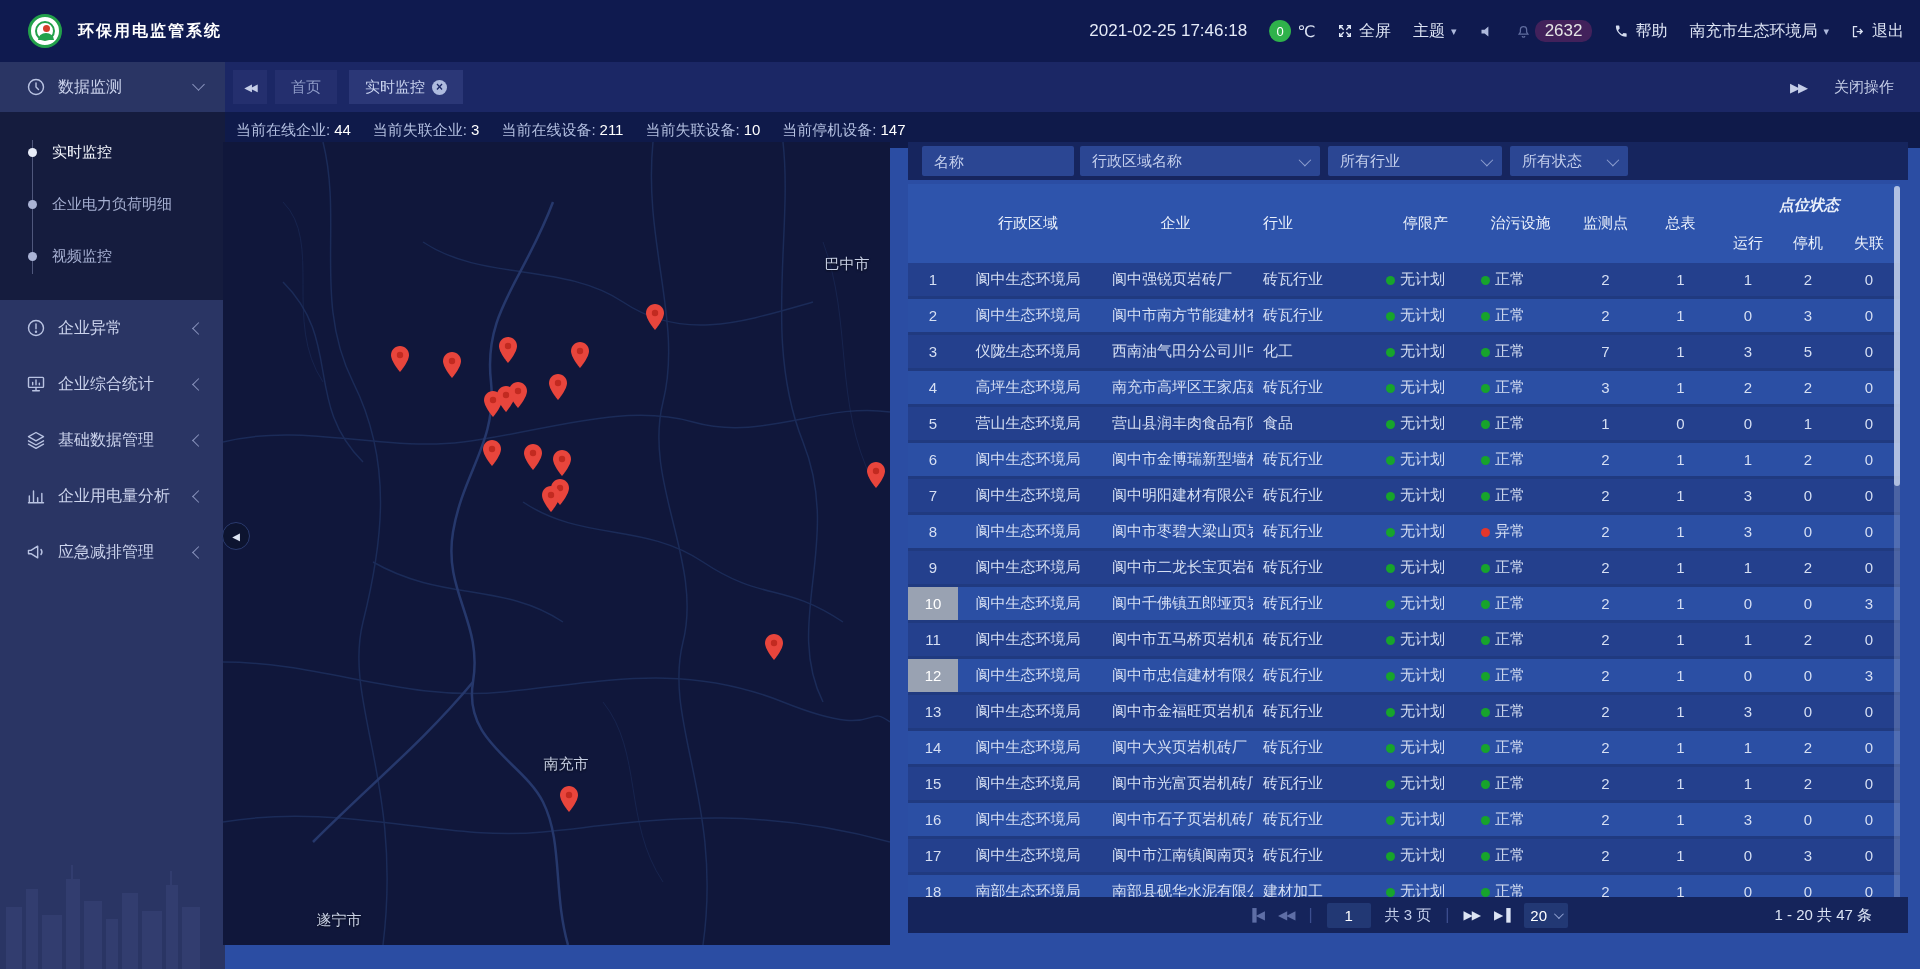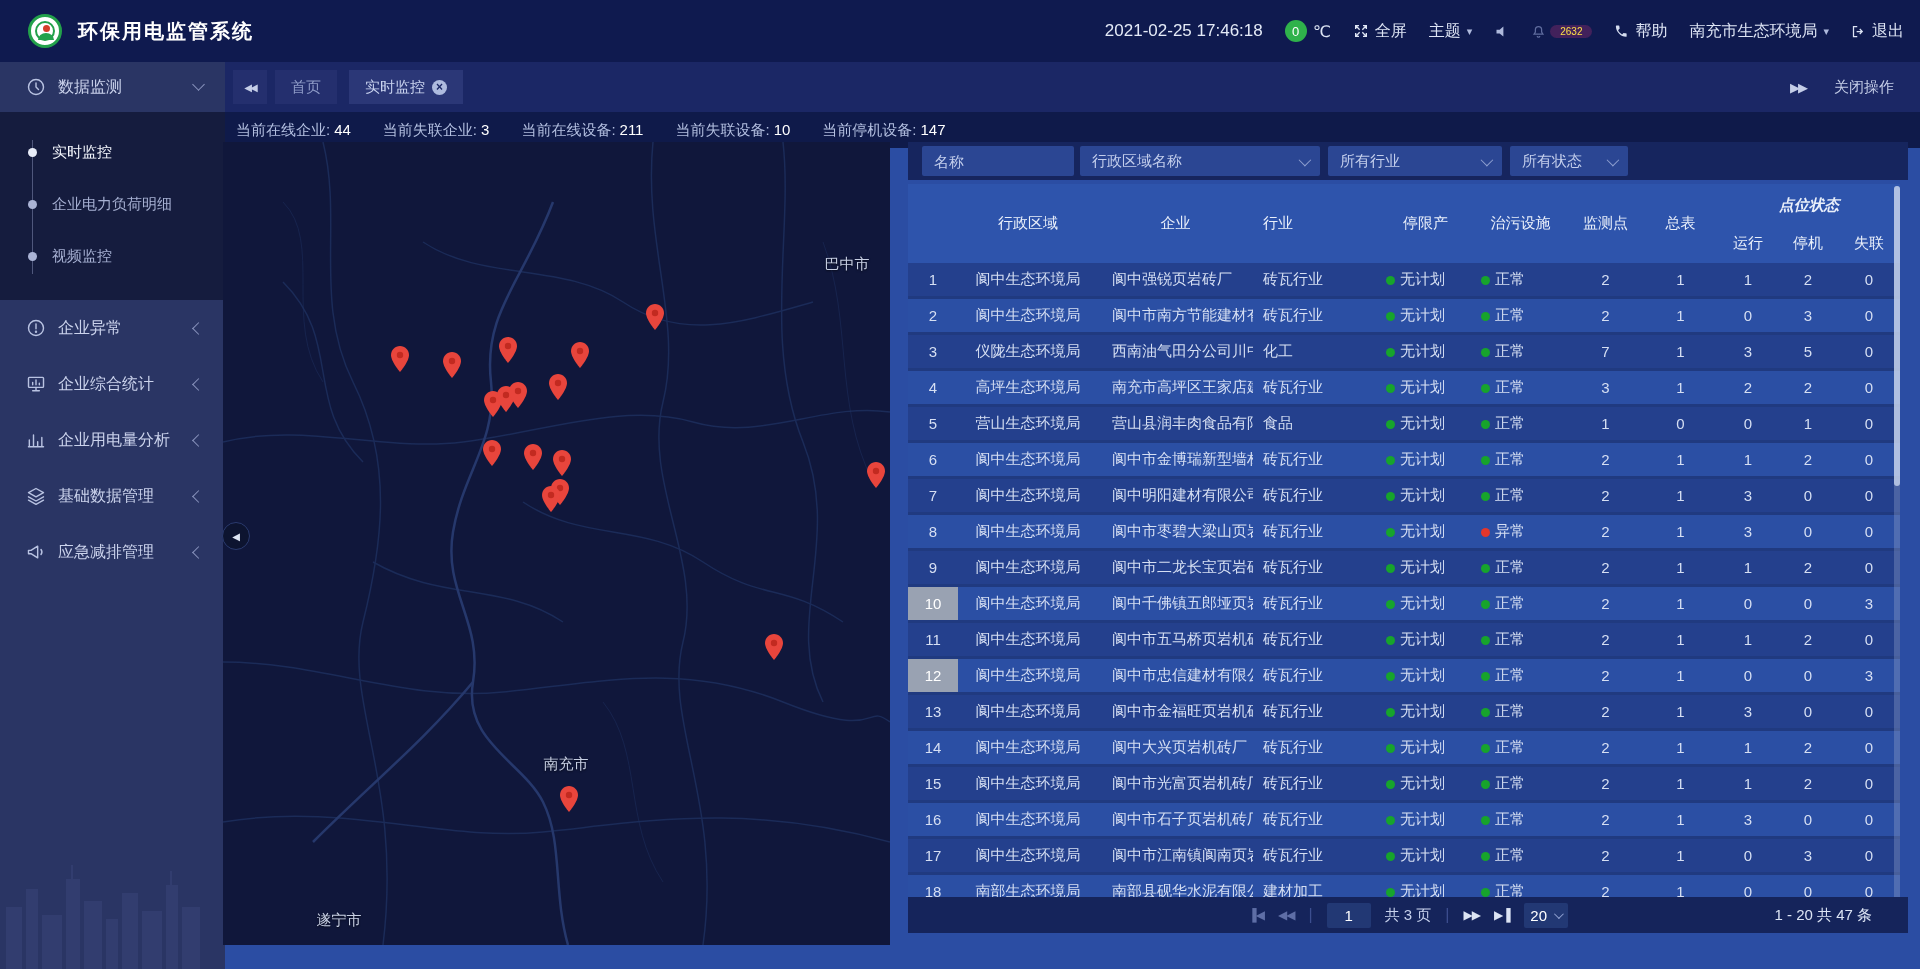--- a/index.html
+++ b/index.html
@@ -6,46 +6,46 @@
   #stage{position:relative;width:1920px;height:969px;overflow:hidden;background:#2b4da3;
          font-family:"Liberation Sans","DejaVu Sans",sans-serif;color:#d7e0f4;}
   
   #app-header{position:absolute;left:0;top:0;width:1920px;height:62px;background:#0f1a4f;}
   .logo{position:absolute;left:28px;top:14px;width:34px;height:34px;border-radius:50%;
         background:#fff;border:3px solid #23a14b;box-sizing:border-box;}
   .logo .inner{position:absolute;left:4px;top:4px;width:20px;height:20px;border-radius:50%;
         border:2px solid #23a14b;box-sizing:border-box;}
   .logo .sun{position:absolute;left:12px;top:8px;width:7px;height:7px;border-radius:50%;background:#d43d2a;}
   .logo .hill{position:absolute;left:7px;top:16px;width:16px;height:7px;border-radius:50% 50% 0 0/100% 100% 0 0;background:#23a14b;}
-  .app-title{position:absolute;left:78px;top:0;line-height:62px;font-size:20px;font-weight:bold;color:#fff;letter-spacing:2px;}
+  .app-title{position:absolute;left:78px;top:0;line-height:62px;font-size:16px;font-weight:bold;color:#fff;letter-spacing:2px;}
   .hdr-right{position:absolute;right:16px;top:0;height:62px;display:flex;align-items:center;gap:22px;}
   .hdr-item{display:flex;align-items:center;gap:6px;font-size:16px;color:#dde4f4;white-space:nowrap;}
   .hdr-time{font-size:17px;color:#e4eaf7;}
   .temp-badge{width:22px;height:22px;border-radius:50%;background:#2fb24b;color:#fff;font-size:13px;
               display:flex;align-items:center;justify-content:center;}
   .caret{font-size:11px;color:#aeb9dc;}
   .bell-pill{display:flex;align-items:center;gap:4px;}
-  .pill{background:rgba(150,45,110,.38);color:#fde047;border-radius:10px;padding:1px 10px;font-size:10px;}
+  .pill{background:rgba(150,45,110,.38);color:#e5e5e5;border-radius:10px;padding:1px 10px;font-size:17px;}
   .hicon{display:inline-flex;align-items:center;}
   
   #tab-bar{position:absolute;left:225px;top:62px;width:1695px;height:50px;background:#1b2765;
            display:flex;align-items:center;padding-left:8px;box-sizing:border-box;gap:8px;}
   .tab-collapse{width:34px;height:34px;background:#242f6e;display:flex;align-items:center;justify-content:center;
                 color:#c5cee8;font-size:10px;letter-spacing:-2px;cursor:pointer;}
   .tab{height:34px;padding:0 16px;background:#242f6e;color:#8e9bc7;font-size:15px;
        display:flex;align-items:center;gap:7px;cursor:pointer;}
   .tab.active{background:#2b3777;color:#c9d3ef;}
   .tab-close{width:15px;height:15px;border-radius:50%;background:#aebbdf;color:#1b2765;font-size:12px;
              line-height:15px;text-align:center;font-weight:bold;}
   .tabbar-right{margin-left:auto;display:flex;align-items:center;gap:28px;padding-right:26px;
                 color:#c5cee8;font-size:15px;}
   .dbl{letter-spacing:-2px;font-size:11px;color:#c5cee8;}
   
   #stats-bar{position:absolute;left:225px;top:112px;width:1695px;height:36px;background:#0f1a4a;
-             display:flex;align-items:center;padding-left:11px;box-sizing:border-box;gap:32px;}
+             display:flex;align-items:center;padding-left:11px;box-sizing:border-box;gap:22px;}
   .stat{font-size:15px;color:#b3bfe0;white-space:nowrap;}
   .stat b{color:#fff;font-weight:normal;margin-left:4px;}
   
   #sidebar{position:absolute;left:0;top:62px;width:225px;height:907px;background:#2a3564;overflow:hidden;}
   .menu-parent{position:relative;height:50px;display:flex;align-items:center;gap:12px;padding-left:26px;
                color:#cbd3ec;font-size:16px;cursor:pointer;}
   .menu-parent.spaced{height:56px;}
   .chev{width:8px;height:8px;border-right:1.6px solid #8a94be;border-bottom:1.6px solid #8a94be;
         position:absolute;right:22px;}
   .chev.down{transform:rotate(45deg);top:18px;}
@@ -246,32 +246,32 @@
         <div class="menu-parent spaced">
           <span class="micon"><svg viewBox="0 0 24 24">
               <rect x="3" y="4" width="18" height="12" rx="1"></rect>
               <path d="M8 13v-3M12 13V7M16 13v-2M12 16v4M8 20h8"></path>
             </svg></span>
           <span>企业综合统计</span>
           <span class="chev left"></span>
         </div>
         <div class="menu-parent spaced">
           <span class="micon"><svg viewBox="0 0 24 24">
-              <path d="M4 20v-8M9 20V6M14 20v-6M19 20V9M3 20h18"></path>
-            </svg></span>
-          <span>企业用电量分析</span>
-          <span class="chev left"></span>
-        </div>
-        <div class="menu-parent spaced">
-          <span class="micon"><svg viewBox="0 0 24 24">
               <path d="M12 3l9 5-9 5-9-5 9-5z"></path>
               <path d="M3 13l9 5 9-5"></path>
               <path d="M3 17l9 5 9-5"></path>
             </svg></span>
           <span>基础数据管理</span>
+          <span class="chev left"></span>
+        </div>
+        <div class="menu-parent spaced">
+          <span class="micon"><svg viewBox="0 0 24 24">
+              <path d="M4 20v-8M9 20V6M14 20v-6M19 20V9M3 20h18"></path>
+            </svg></span>
+          <span>企业用电量分析</span>
           <span class="chev left"></span>
         </div>
         <div class="menu-parent spaced">
           <span class="micon"><svg viewBox="0 0 24 24">
               <path d="M3 10v4h3l8 5V5l-8 5H3z"></path>
               <path d="M18 9c1.2 1.6 1.2 4.4 0 6"></path>
             </svg></span>
           <span>应急减排管理</span>
           <span class="chev left"></span>
         </div>

